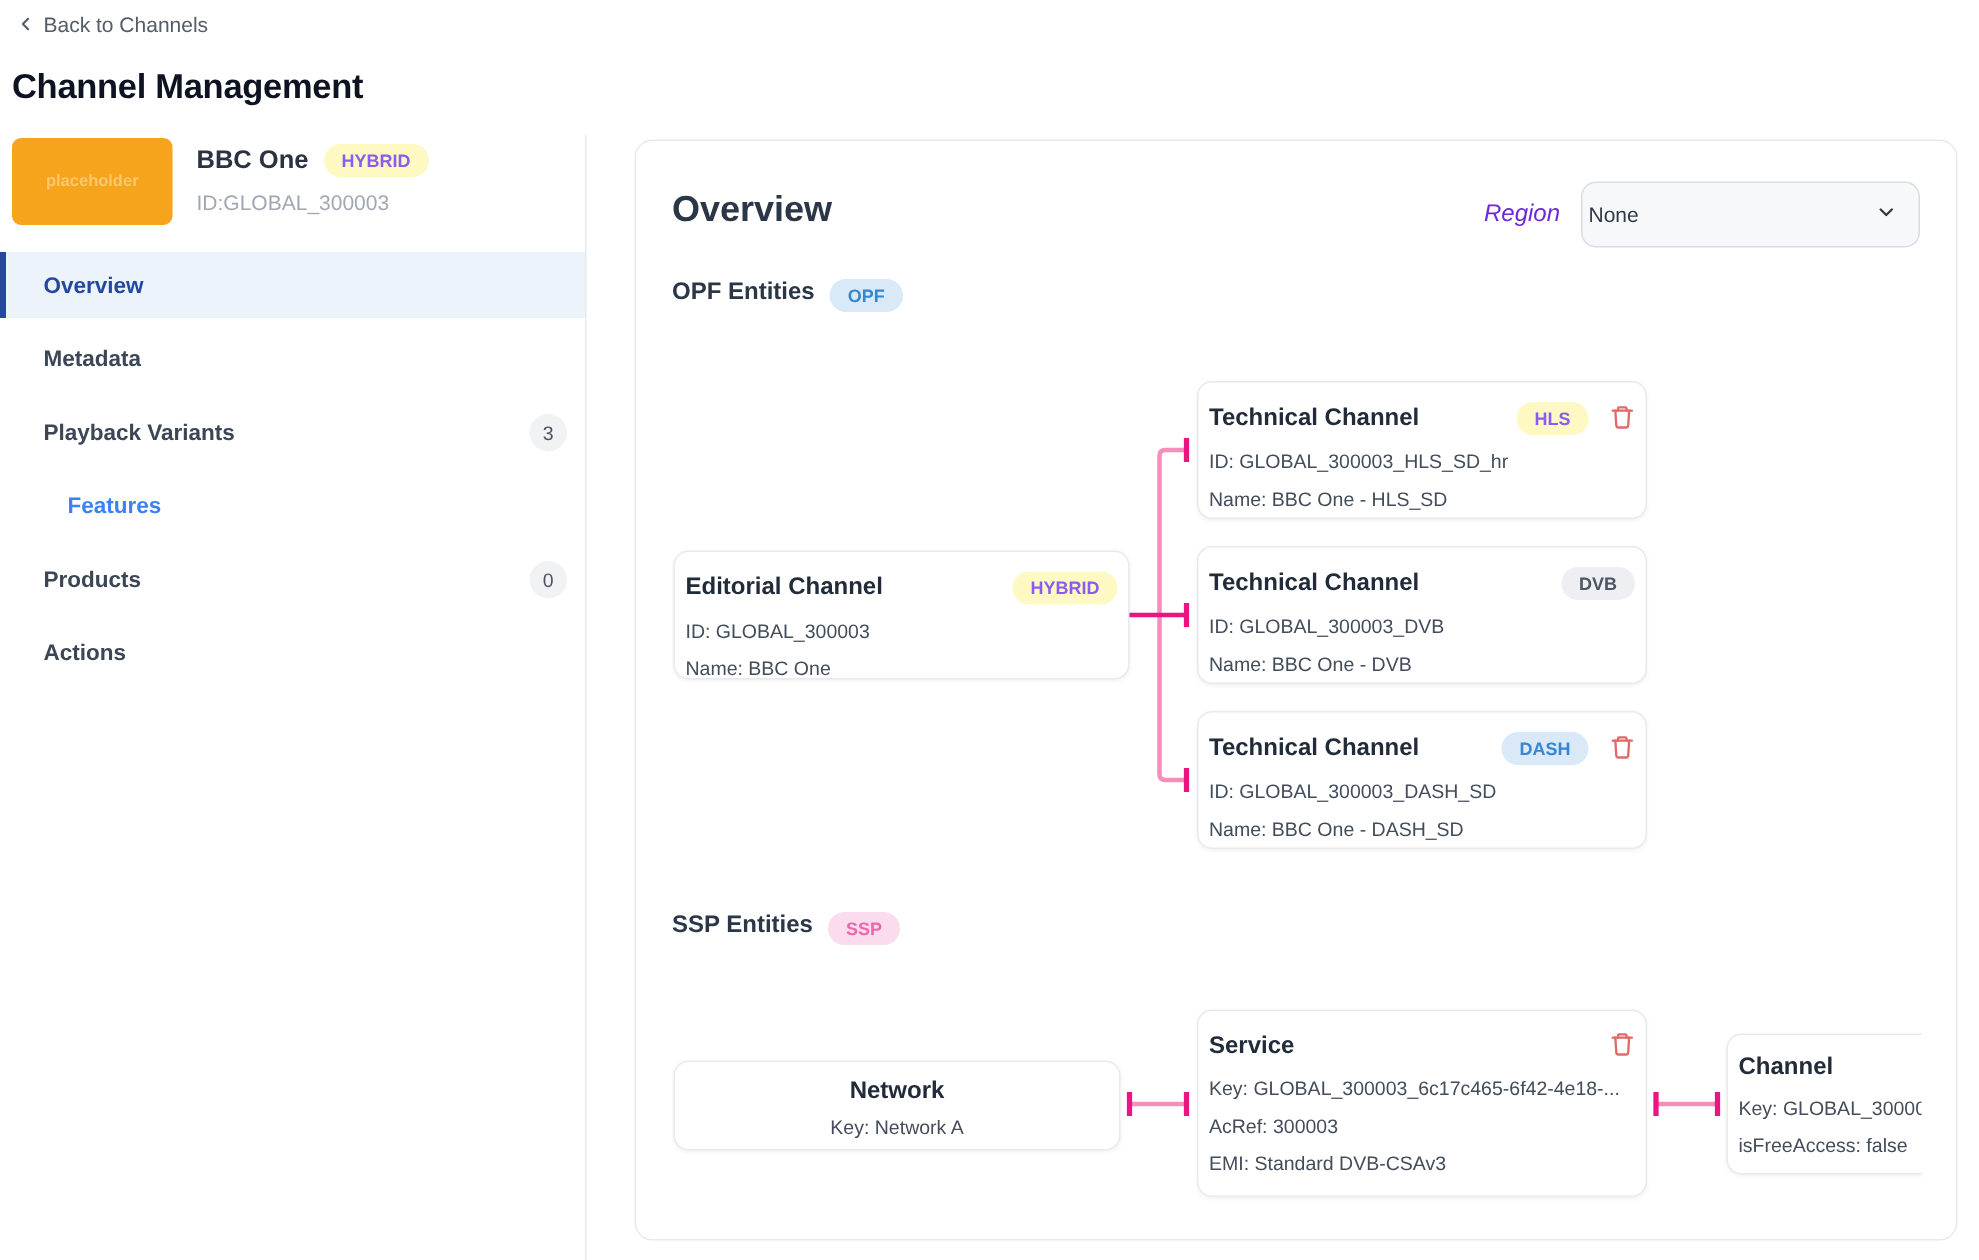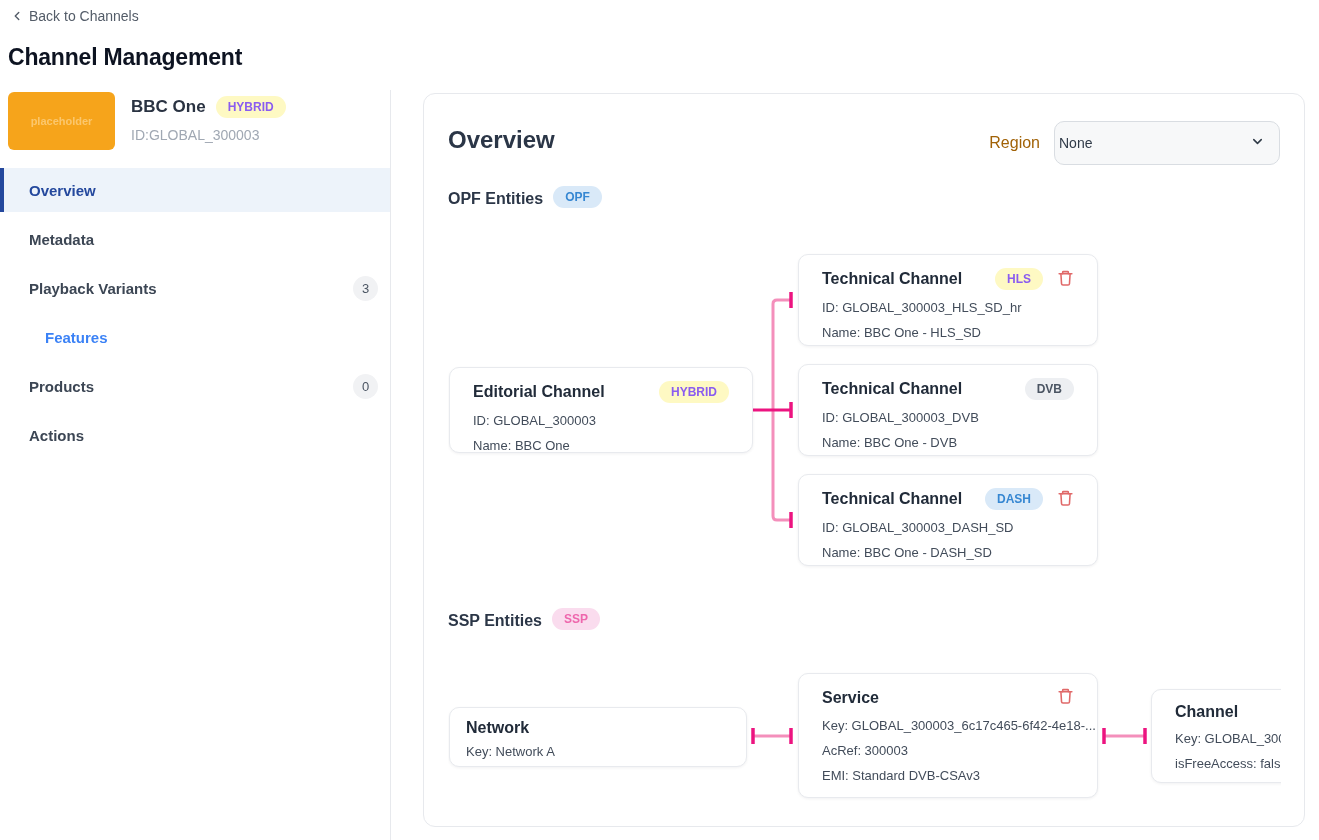--- a/index.html
+++ b/index.html
@@ -39,32 +39,32 @@
   .nav-item.active { background:#edf3fa; border-left-color:#24489d; color:#24489d; }
   .nav-item.disabled { color:#3b82f6; cursor:default;margin-left:16px; }
   .count-badge { width:25px; height:25px; border-radius:50%; background:#f1f2f4; color:#4b5563;
     font-size:13px; font-weight:400; display:flex; align-items:center; justify-content:center; }
 
   
   .panel { position:absolute; left:423px; top:93px; width:882px; height:734px; background:#fff;
     border:1px solid #e7e9ed; border-radius:12px; }
   .panel-title { position:absolute; left:24px; top:32px; margin:0; font-size:24px; font-weight:700; color:#2b3647; }
   .region-group { position:absolute; right:24px; top:27px; display:flex; align-items:center; gap:14px; }
-  .region-label { font-size:16px; color:#a16207; }
+  .region-label { font-size:16px; color:#6d28d9;font-style:italic; }
   .select { width:226px; height:44px; background:#f7f8f9; border:1px solid #d9dde2; border-radius:10px;
     display:flex; align-items:center; justify-content:space-between; padding:0 14px 0 4px;
     font-size:14px; color:#303a48; cursor:pointer; }
 
   .diagram { position:absolute; left:24px; top:24px; width:833px; height:685px; overflow:hidden; }
-  .section-heading { position:absolute; display:flex; align-items:flex-end; gap:10px;
+  .section-heading { position:absolute; display:flex; align-items:flex-start; gap:10px;
     font-size:16px; font-weight:700; color:#2b3647; }
   .connectors { position:absolute; left:0; top:0; pointer-events:none; }
 
   .card { position:absolute; background:#fff; border:1px solid #e8eaee; border-radius:10px;
-    box-shadow:0 1px 3px rgba(16,24,40,.06); padding:13px 23px; }
+    box-shadow:0 1px 3px rgba(16,24,40,.06); padding:13px 7px; }
   .card-head { display:flex; align-items:center; gap:14px; }
   .card-title { font-size:16px; font-weight:600; color:#212b39; flex:1; }
   .card-line { font-size:13px; color:#424c5a; margin-top:10px; white-space:nowrap; }
   .trash-btn { color:#e06969; cursor:pointer; display:flex; background:none; border:none; padding:0; }
 </style>
 </head>
 <body>
 
 <div class="back-link">
   <span>
@@ -204,21 +204,21 @@
       </div>
       <div class="card-line">ID: GLOBAL_300003_DASH_SD</div>
       <div class="card-line">Name: BBC One - DASH_SD</div>
     </div>
 
     <div class="section-heading" style="left:0; top:490px;">
       <span>SSP Entities</span>
       <span class="badge badge-pink">SSP</span>
     </div>
 
-    <div class="card" style="left:1px; top:589px; width:298px; height:60px; padding:11px 16px;">
+    <div class="card" style="left:1px; top:589px; width:298px; height:60px; padding:11px 16px;text-align:center;">
       <div class="card-head">
         <span class="card-title">Network</span>
       </div>
       <div class="card-line" style="margin-top:7px;">Key: Network A</div>
     </div>
 
     <div class="card" style="left:350px; top:555px; width:300px; height:125px;">
       <div class="card-head">
         <span class="card-title">Service</span>
         <button class="trash-btn">

